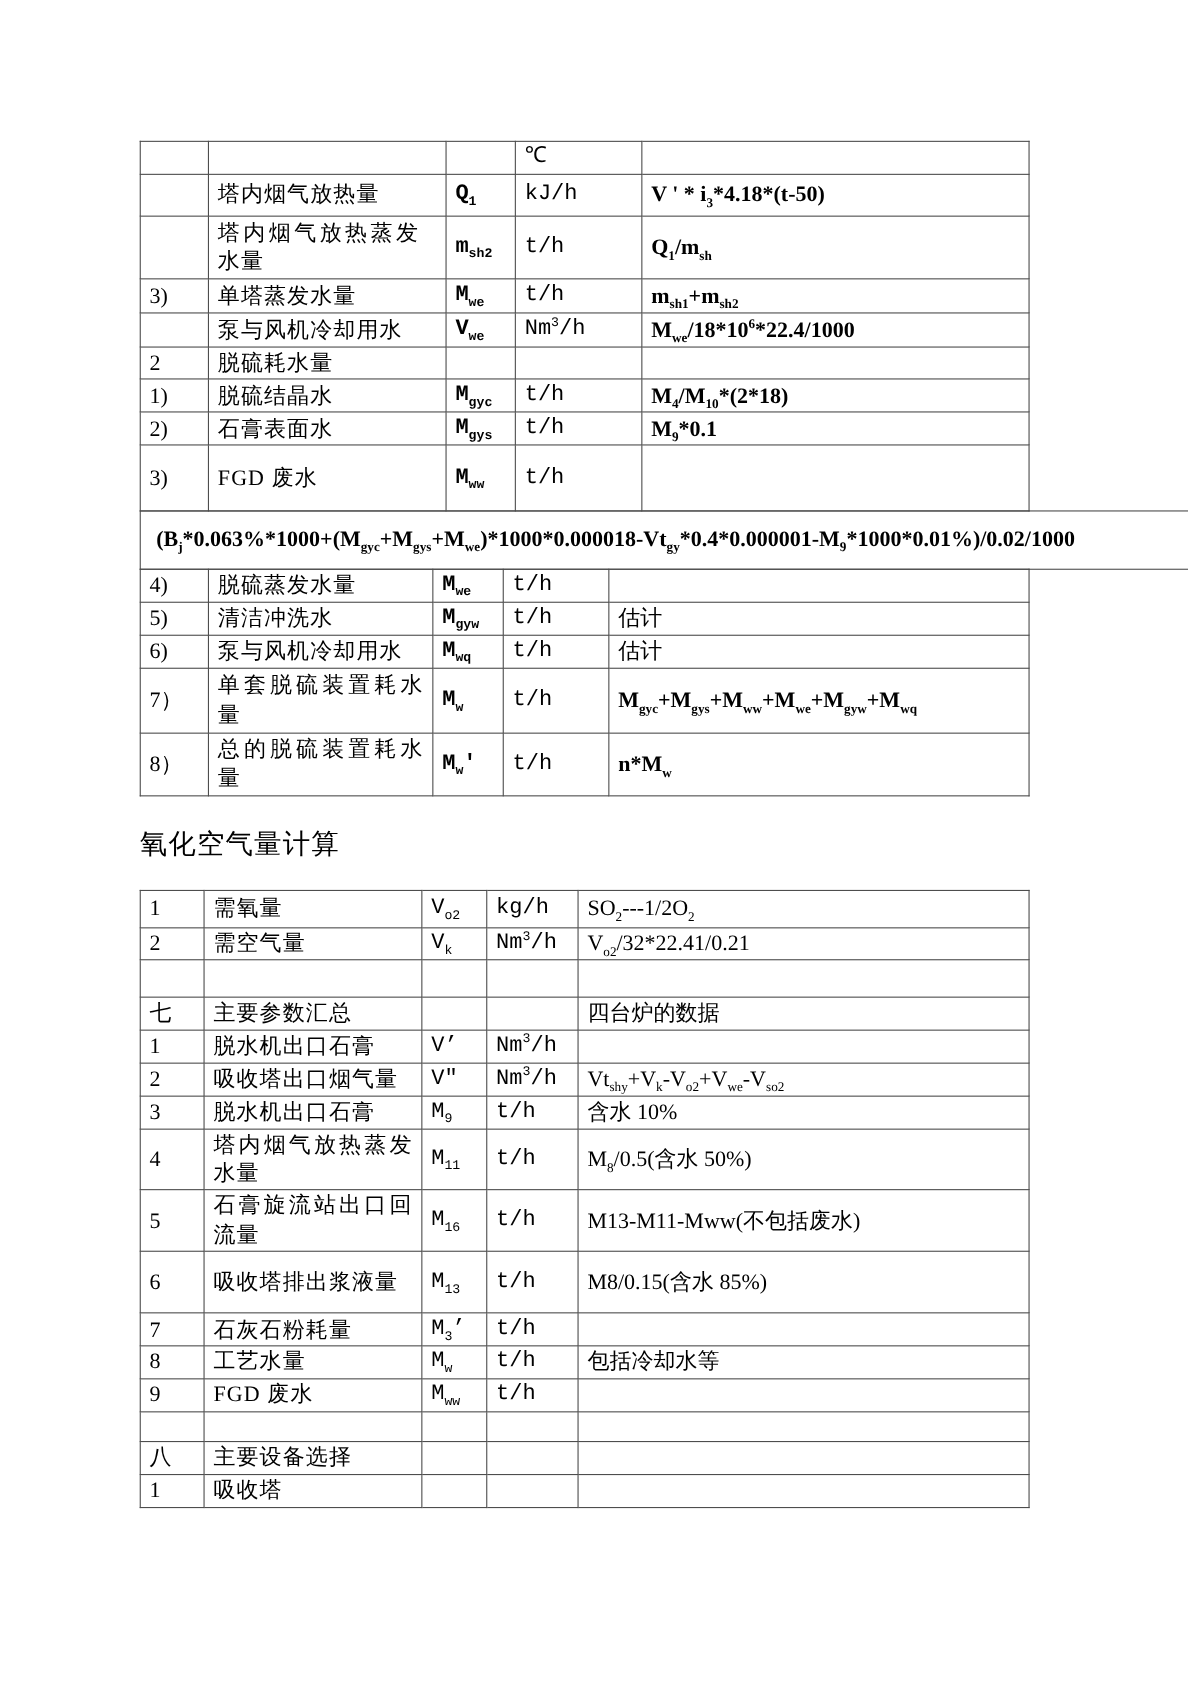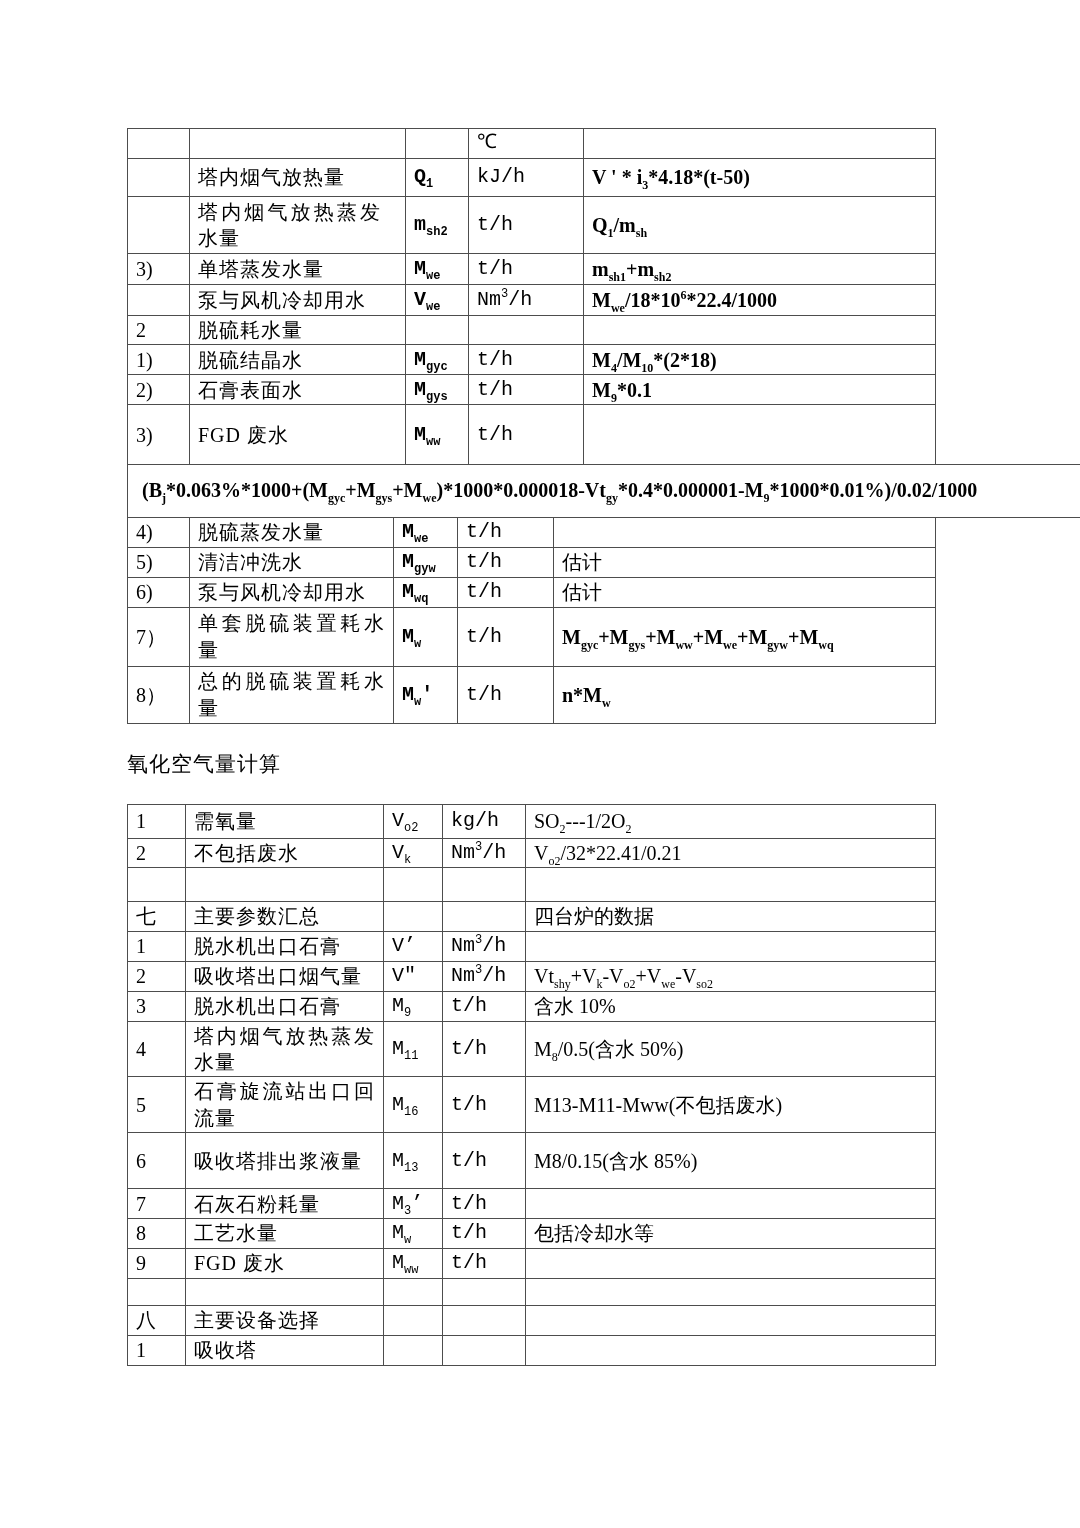--- a/index.html
+++ b/index.html
@@ -56,21 +56,21 @@
     border:1px solid #4d4d4d;
     padding:8px 10px 10px 14px;
     font-size:20px;
     font-weight:bold;
     line-height:1.7;
     word-break:break-all;
   }
   .stack{margin-top:-1px;}
   .section-title{
     margin:26px 0 26px 0;
-    font-size:21px;
+    font-size:25px;
     letter-spacing:1px;
   }
   
   #t1u tr:nth-child(1){height:30px}
   #t1u tr:nth-child(2){height:38px}
   #t1u tr:nth-child(3){height:57px}
   #t1u tr:nth-child(4){height:31px}
   #t1u tr:nth-child(5){height:31px}
   #t1u tr:nth-child(6){height:26px}
   #t1u tr:nth-child(7){height:30px}
@@ -234,21 +234,21 @@
       <tbody id="t2b">
           <tr>
             <td class="num">1</td>
             <td class="name">需氧量</td>
             <td class="sym">V<sub>o2</sub></td>
             <td class="unit">kg/h</td>
             <td class="formula">SO<sub>2</sub>---1/2O<sub>2</sub></td>
           </tr>
           <tr>
             <td class="num">2</td>
-            <td class="name">不包括废水</td>
+            <td class="name">需空气量</td>
             <td class="sym">V<sub>k</sub></td>
             <td class="unit">Nm<sup>3</sup>/h</td>
             <td class="formula">V<sub>o2</sub>/32*22.41/0.21</td>
           </tr>
           <tr>
             <td class="num"></td>
             <td class="name"></td>
             <td class="sym"></td>
             <td class="unit"></td>
             <td class="formula"></td>

